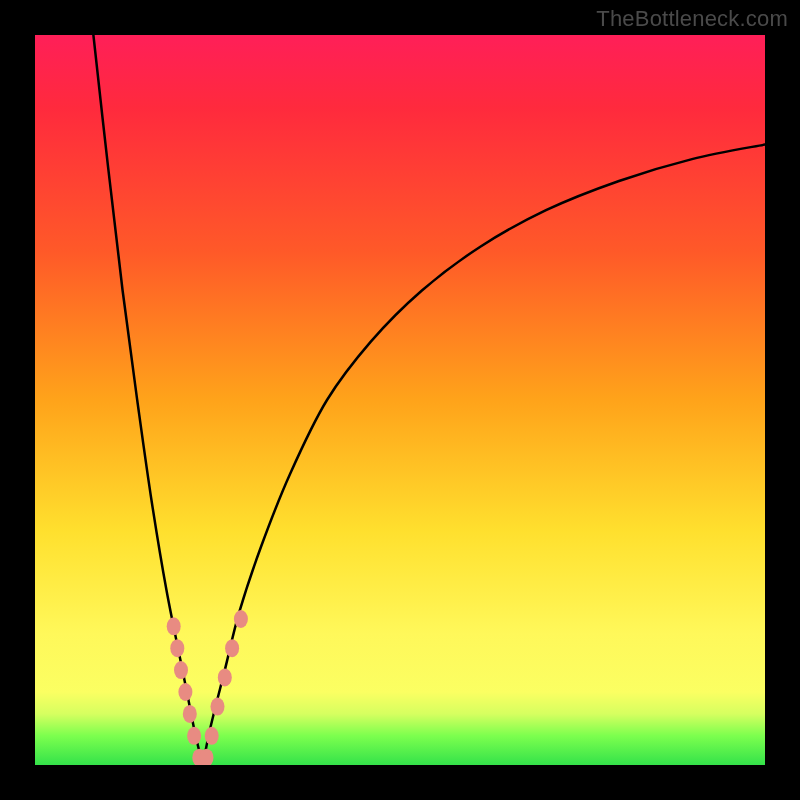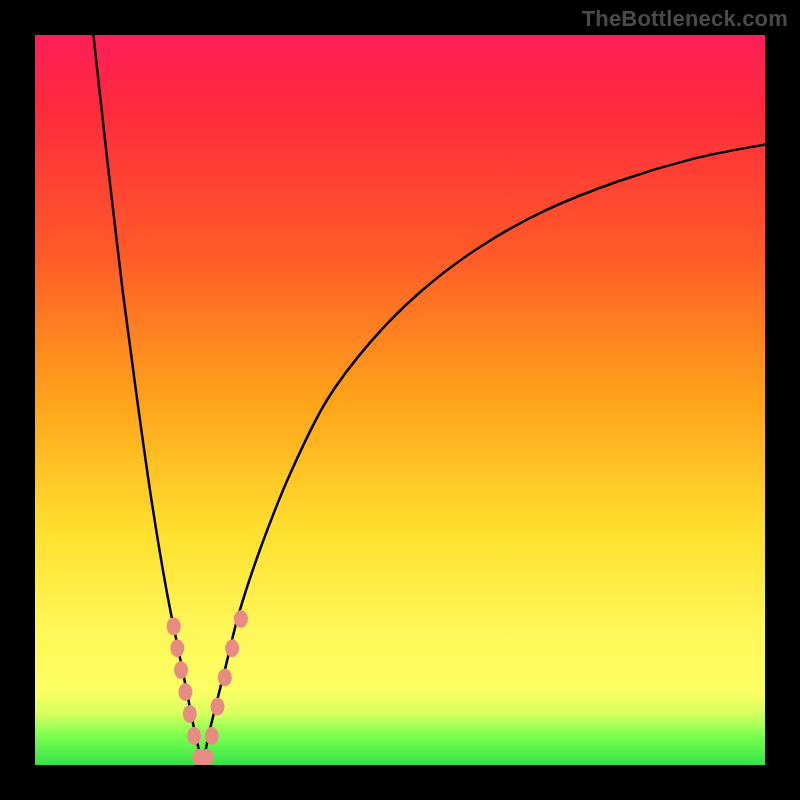--- a/index.html
+++ b/index.html
@@ -42,21 +42,21 @@
       #7cff4e 96%,
       #34e24a 100%
     );
   }
   .attribution {
     position: absolute;
     top: 6px;
     right: 12px;
     color: #4a4a4a;
     font-size: 22px;
-    font-weight: 700;
+    font-weight: 400;
     letter-spacing: 0.2px;
     user-select: none;
   }
   svg.curves {
     position: absolute;
     left: 0; top: 0;
     width: 730px; height: 730px;
   }
   .curve {
     fill: none;

